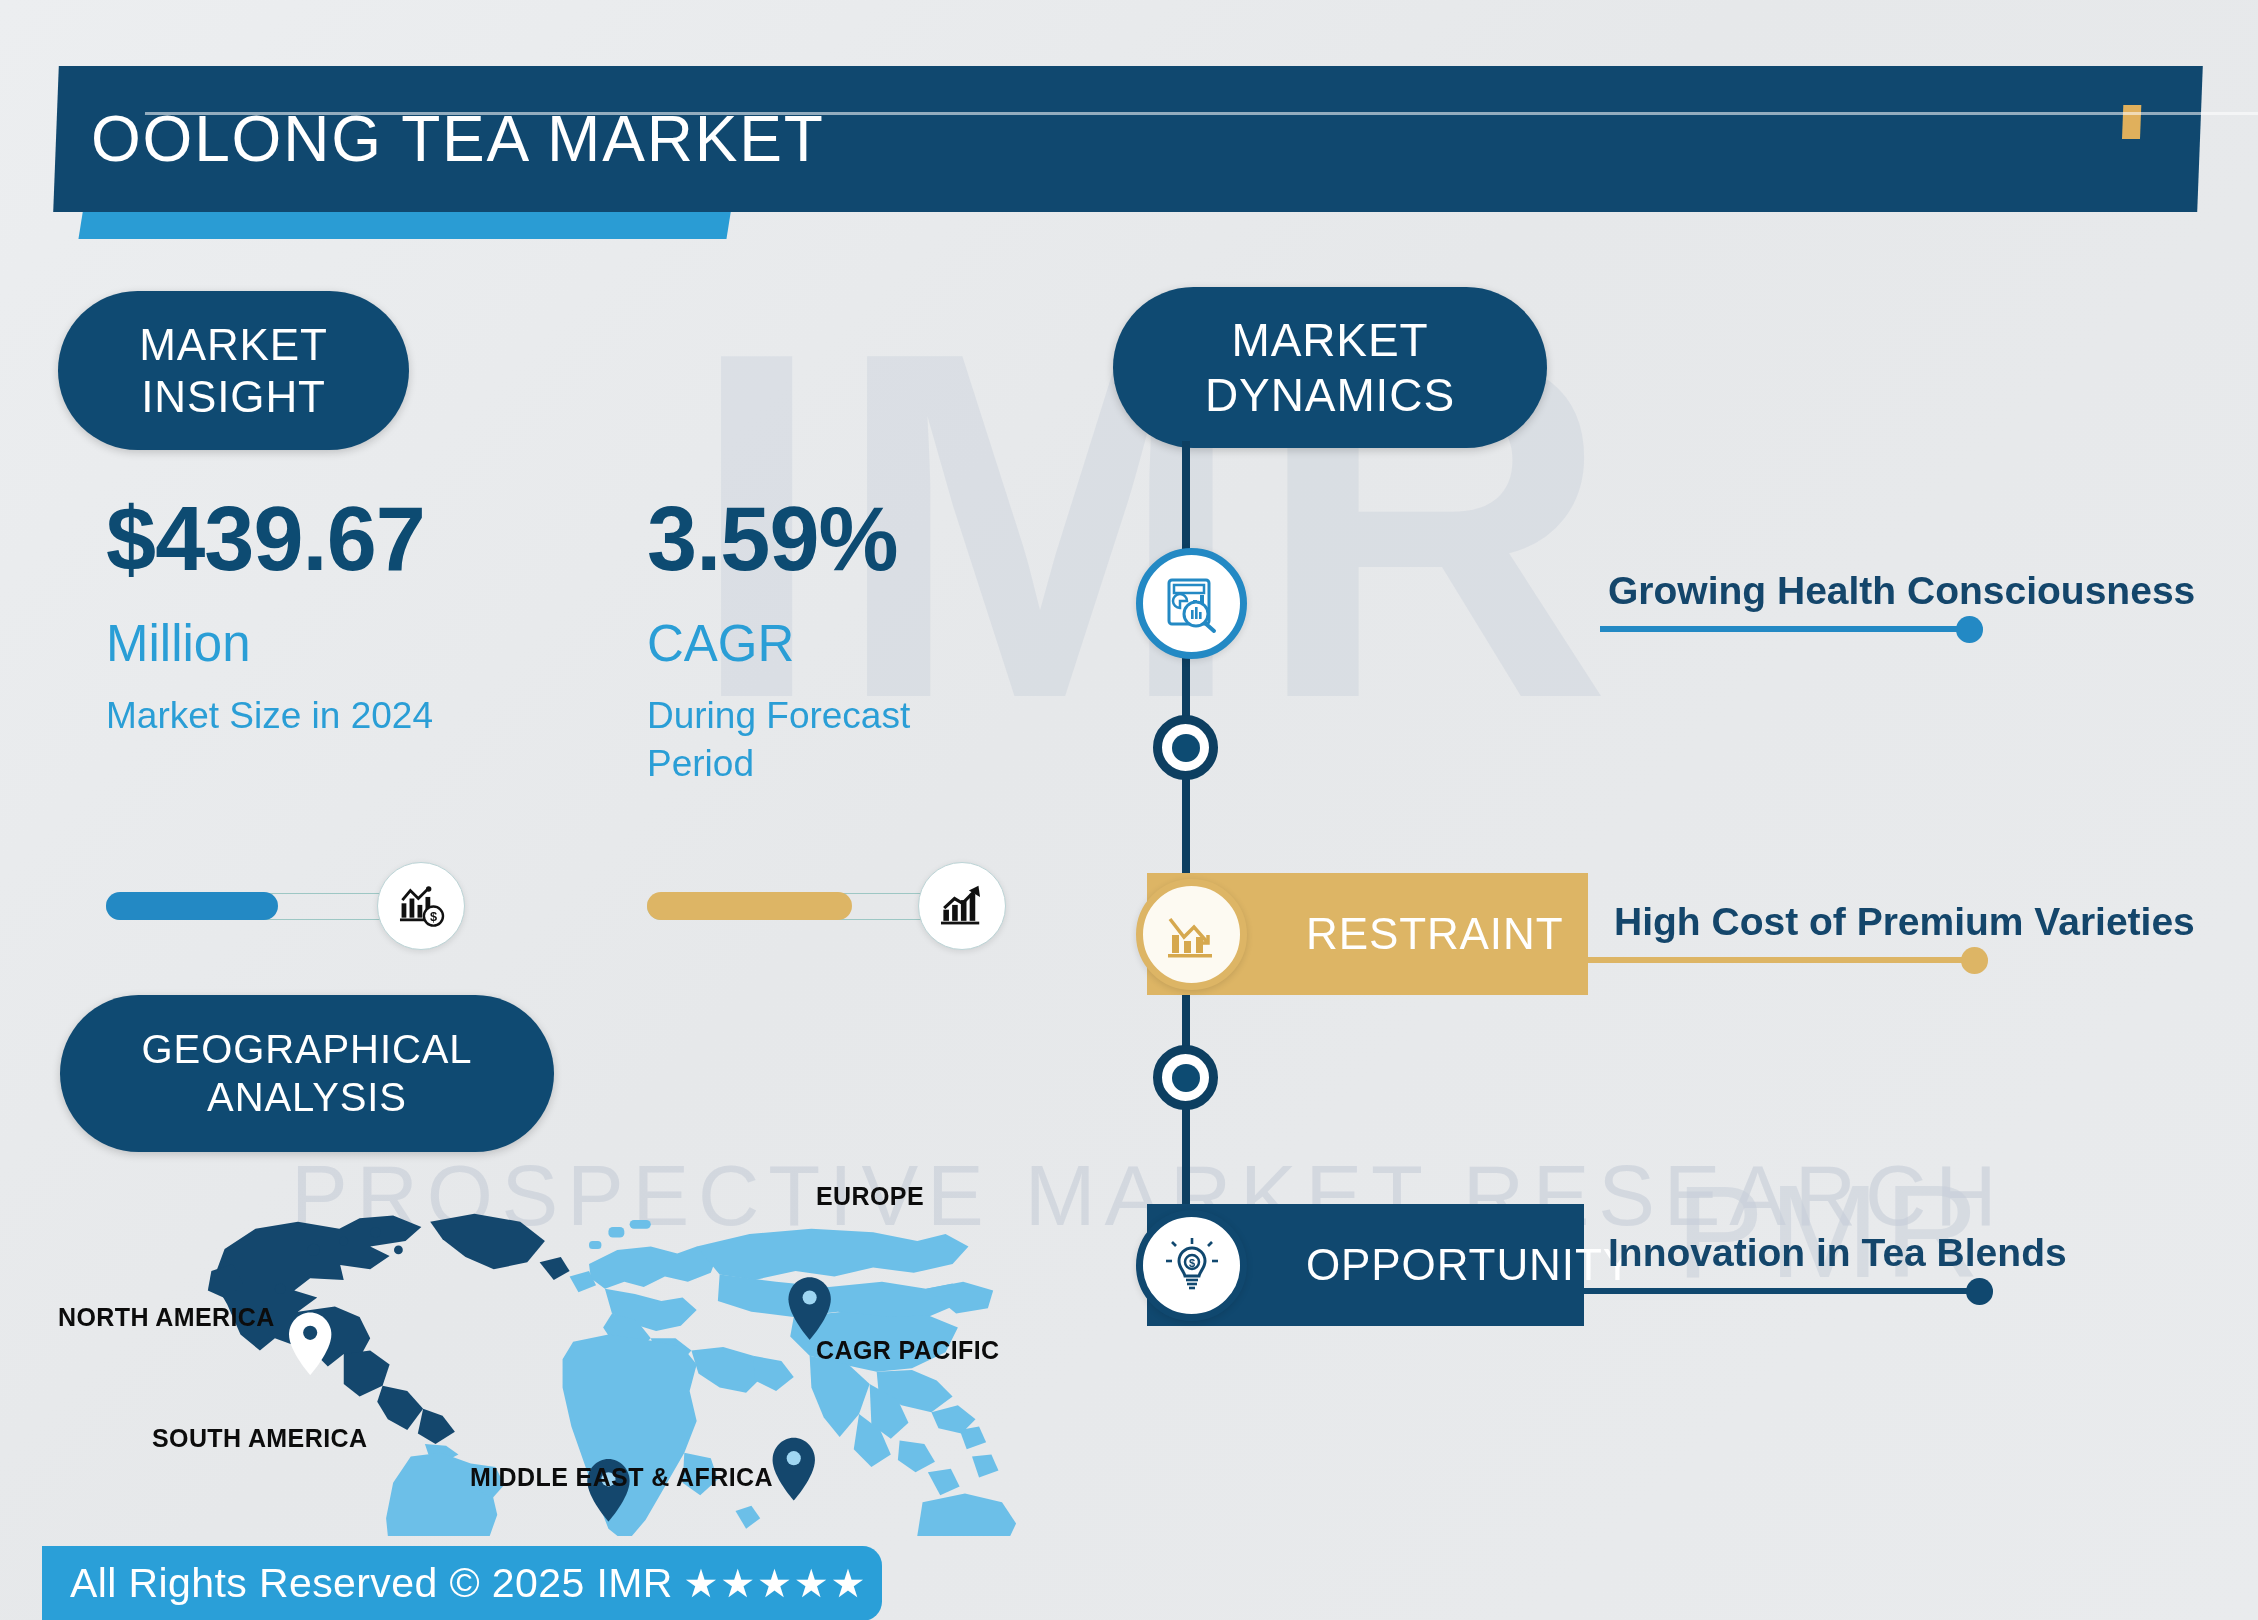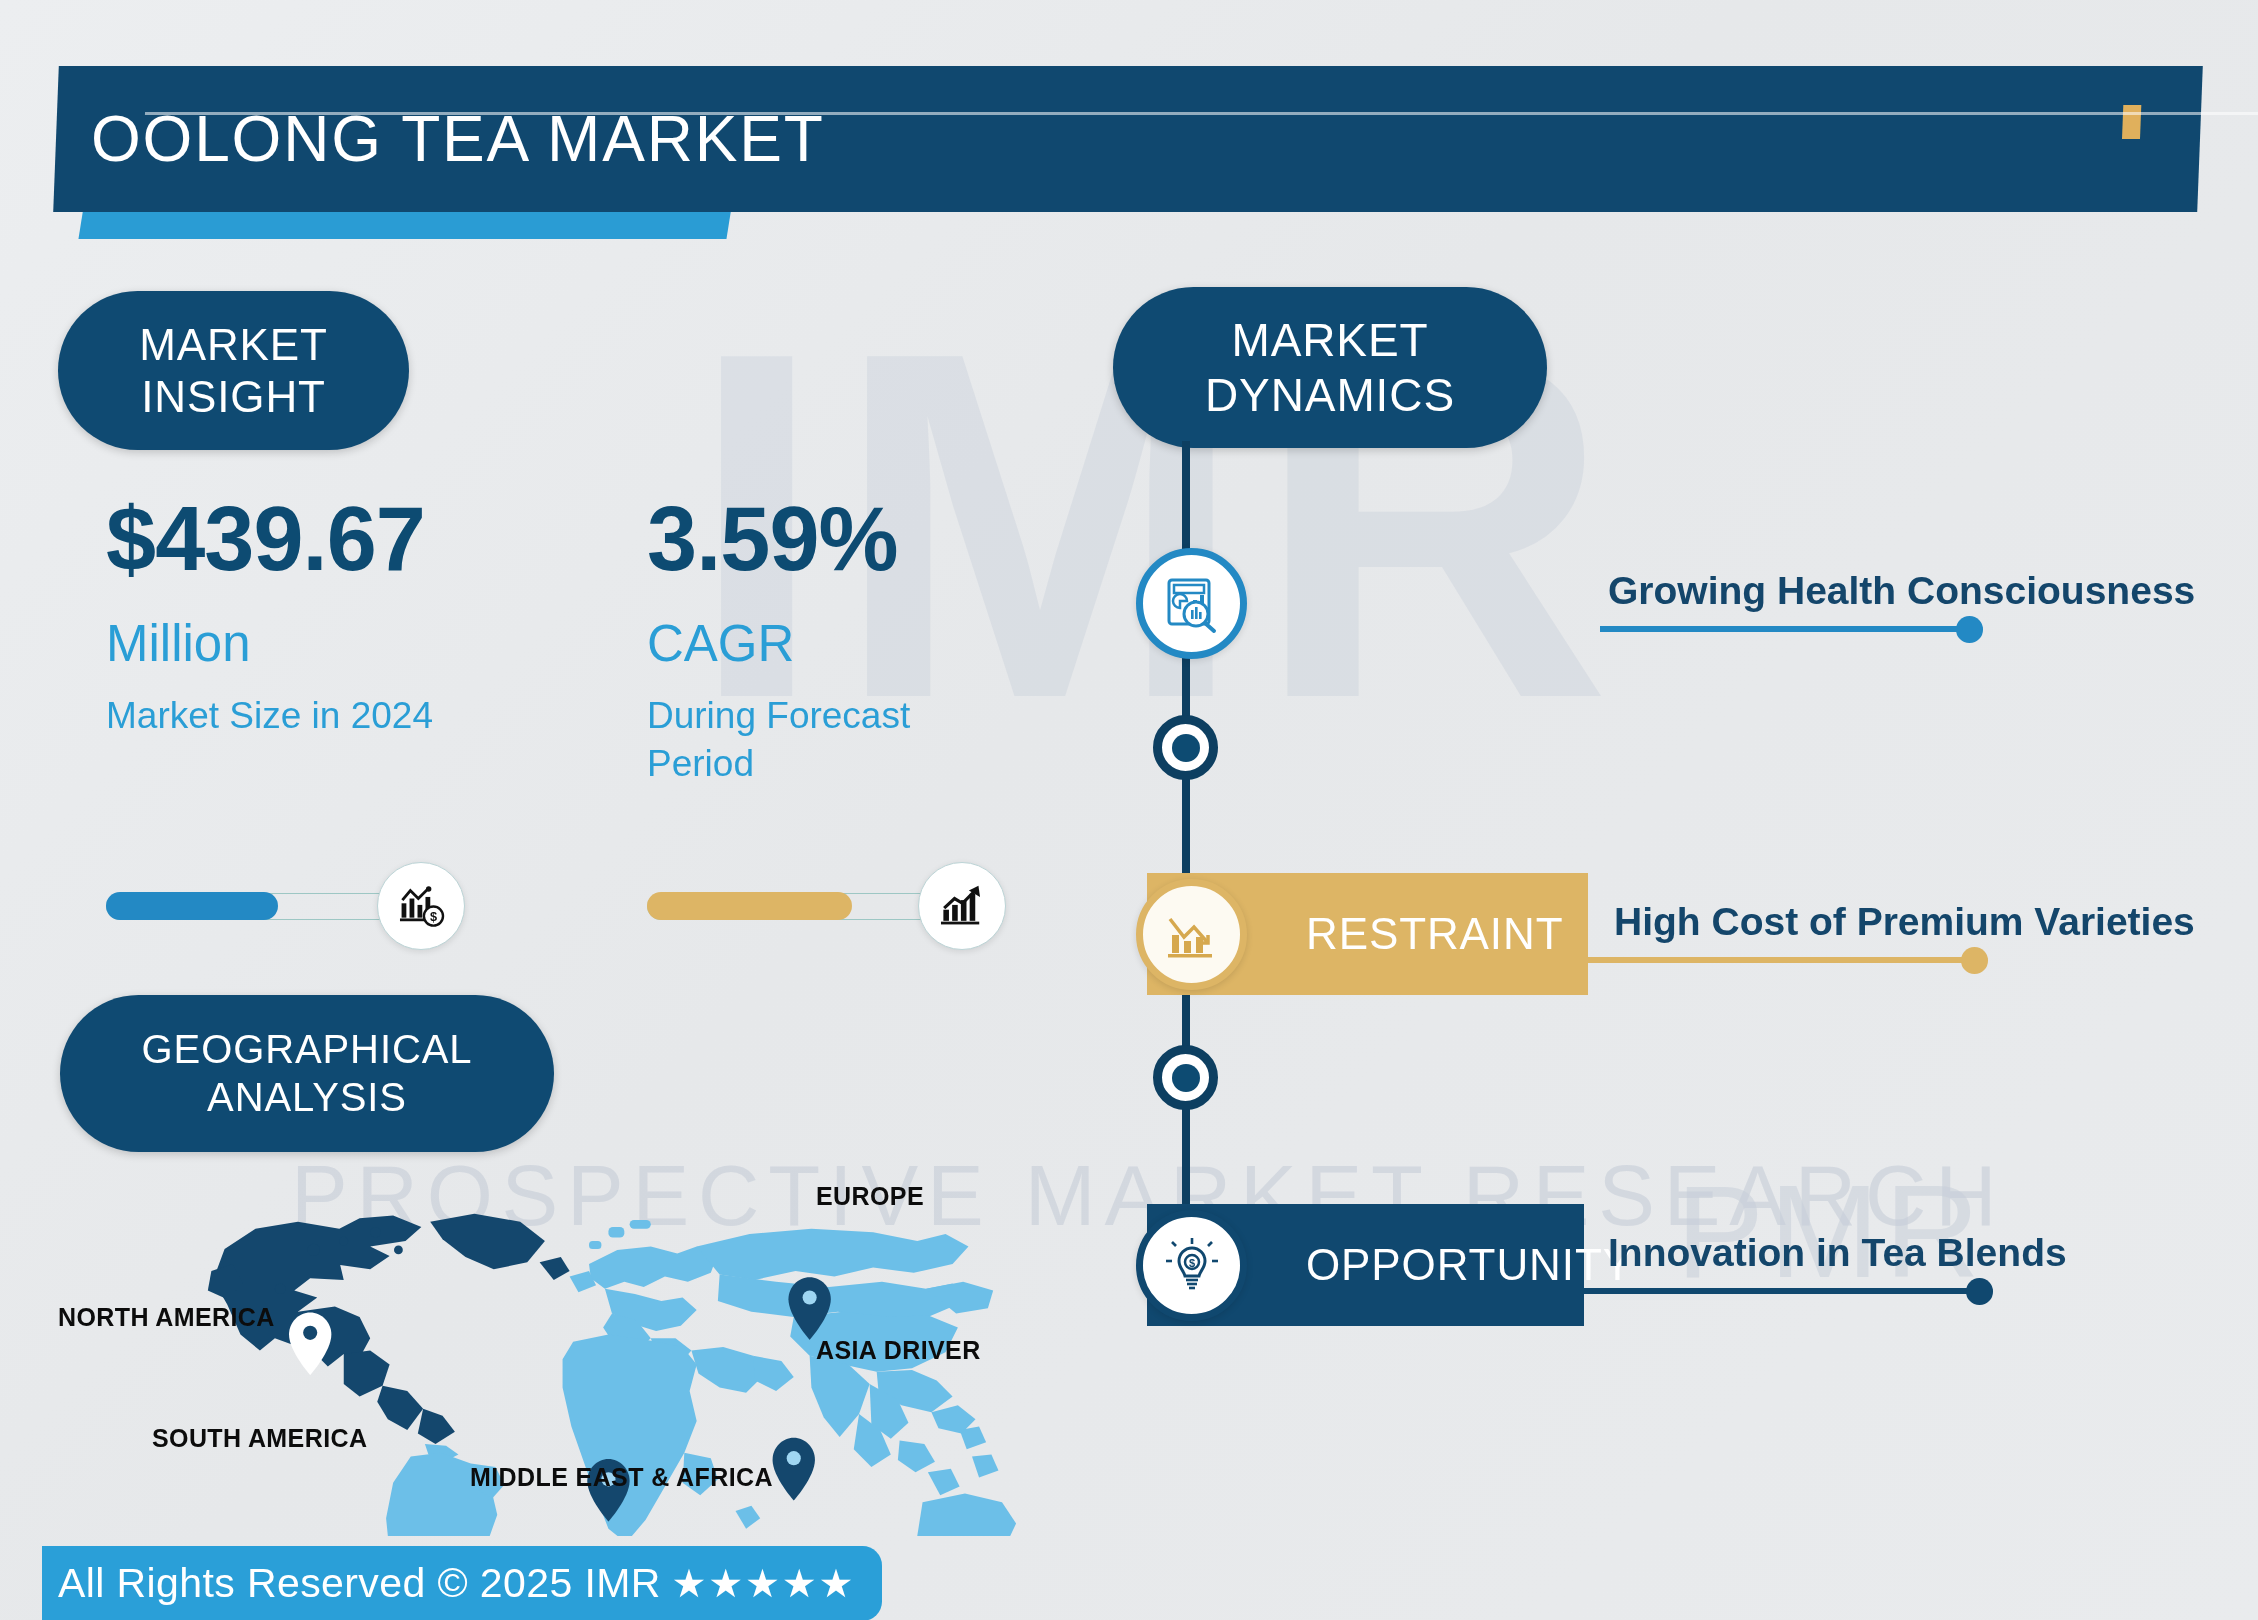--- a/index.html
+++ b/index.html
@@ -232,21 +232,21 @@
   #map-label-ap { left: 816px; top: 1336px; }
 
   
   #footer {
     position: absolute; left: 42px; top: 1546px;
     width: 840px; height: 75px;
     background: #2a9fd8;
     border-top-right-radius: 19.4px;
     border-bottom-right-radius: 19.4px;
     display: flex; align-items: center;
-    padding-left: 16px;
+    padding-left: 28px;
   }
   #footer-text {
     color: #ffffff; font-size: 41px; font-weight: 400;
     letter-spacing: 0.4px;
   }
   #footer-stars {
     color: #ffffff; font-size: 39px; margin-left: 10.6px; letter-spacing: 1.8px;
   }
 </style>
 </head>
@@ -417,21 +417,21 @@
         <path fill="#14476d" d="M834,334 c0,-14 -11,-25 -24,-25 c-13,0 -24,11 -24,25 c0,19 24,46 24,46 c0,0 24,-27 24,-46 Z"></path>
         <circle cx="810" cy="332" r="8" fill="#9fd6f2"></circle>
       </g>
     </svg>
   </div>
 
   <div class="map-label" id="map-label-na">NORTH AMERICA</div>
   <div class="map-label" id="map-label-sa">SOUTH AMERICA</div>
   <div class="map-label" id="map-label-mea">MIDDLE EAST &amp; AFRICA</div>
   <div class="map-label" id="map-label-eu">EUROPE</div>
-  <div class="map-label" id="map-label-ap">ASIA DRIVER</div>
+  <div class="map-label" id="map-label-ap">CAGR PACIFIC</div>
 
   <div class="pill" id="pill-dynamics">
     <span>MARKET</span>
     <span>DYNAMICS</span>
   </div>
 
   <div class="spine"></div>
   <div class="node-dot" id="node-dot-1"></div>
   <div class="node-dot" id="node-dot-2"></div>
 

